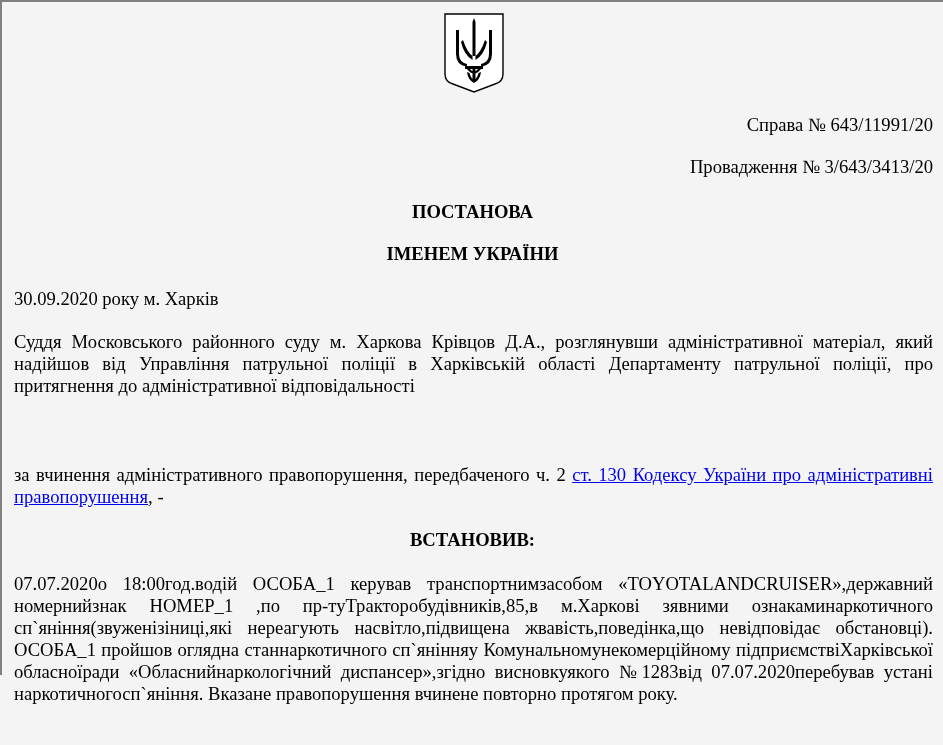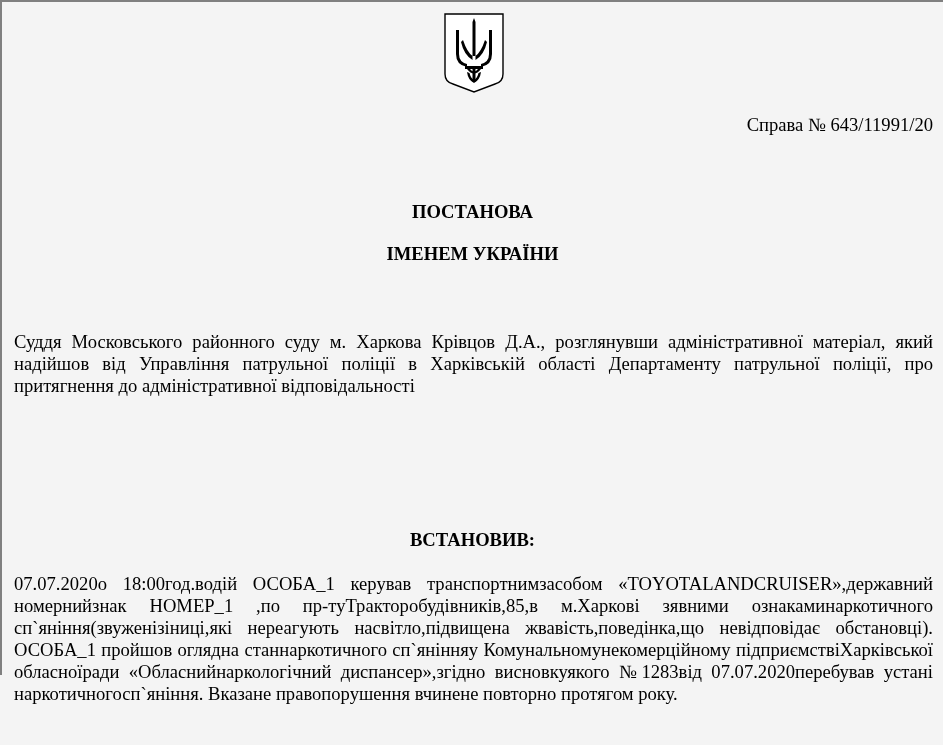--- a/index.html
+++ b/index.html
@@ -68,26 +68,31 @@
       <path d="M20 28 Q24 40 29.5 44 L29.5 48 Q21 43 18 30 Z"></path>
       <path d="M42 28 Q38 40 32.5 44 L32.5 48 Q41 43 44 30 Z"></path>
       <path d="M22 54 L40 54 L40 57 L22 57 Z"></path>
       <path d="M24 57 Q31 66 38 57 L35 57 Q31 62 27 57 Z"></path>
       <path d="M29.5 57 L32.5 57 L32.5 70 L29.5 70 Z"></path>
       <path d="M24 60 Q25 68 31 71 Q37 68 38 60 L35.5 61 Q34.5 66 31 68 Q27.5 66 26.5 61 Z"></path>
     </g>
   </svg>
 
   <div class="right" style="top:112px;">Справа № 643/11991/20</div>
+  <div class="right" style="top:154px;">Провадження № 3/643/3413/20</div>
 
   <div class="center-bold" style="top:199px;">ПОСТАНОВА</div>
   <div class="center-bold" style="top:241px;">ІМЕНЕМ УКРАЇНИ</div>
 
+  <div class="para" style="top:286px;">30.09.2020 року м. Харків</div>
 
   <div class="para" style="top:329px;">Суддя Московського районного суду м. Харкова Крівцов Д.А., розглянувши адміністративної матеріал, який надійшов від Управління патрульної поліції в Харківській області Департаменту патрульної поліції, про притягнення до адміністративної відповідальності</div>
 
 
+  <div class="para" style="top:462px;">
+    <span>за вчинення адміністративного правопорушення, передбаченого ч. 2 </span><a class="doclink" href="#">ст. 130 Кодексу України про адміністративні правопорушення</a><span>, -</span>
+  </div>
 
   <div class="center-bold" style="top:527px;">ВСТАНОВИВ:</div>
 
   <div class="para" style="top:571px;">07.07.2020о 18:00год.водій ОСОБА_1 керував транспортнимзасобом «TOYOTALANDCRUISER»,державний номернийзнак НОМЕР_1 ,по пр-туТракторобудівників,85,в м.Харкові зявними ознакаминаркотичного сп`яніння(звуженізіниці,які нереагують насвітло,підвищена жвавість,поведінка,що невідповідає обстановці). ОСОБА_1 пройшов оглядна станнаркотичного сп`янінняу Комунальномунекомерційному підприємствіХарківської обласноїради «Обласнийнаркологічний диспансер»,згідно висновкуякого №1283від 07.07.2020перебував устані наркотичногосп`яніння. Вказане правопорушення вчинене повторно протягом року.</div>
 
 </div>
 
 </body></html>

